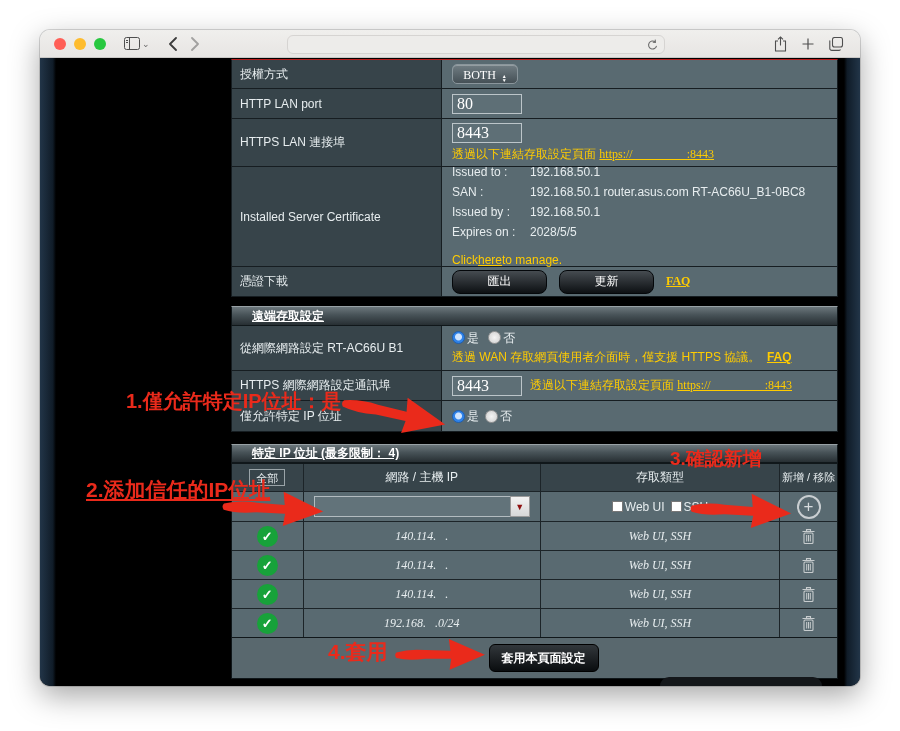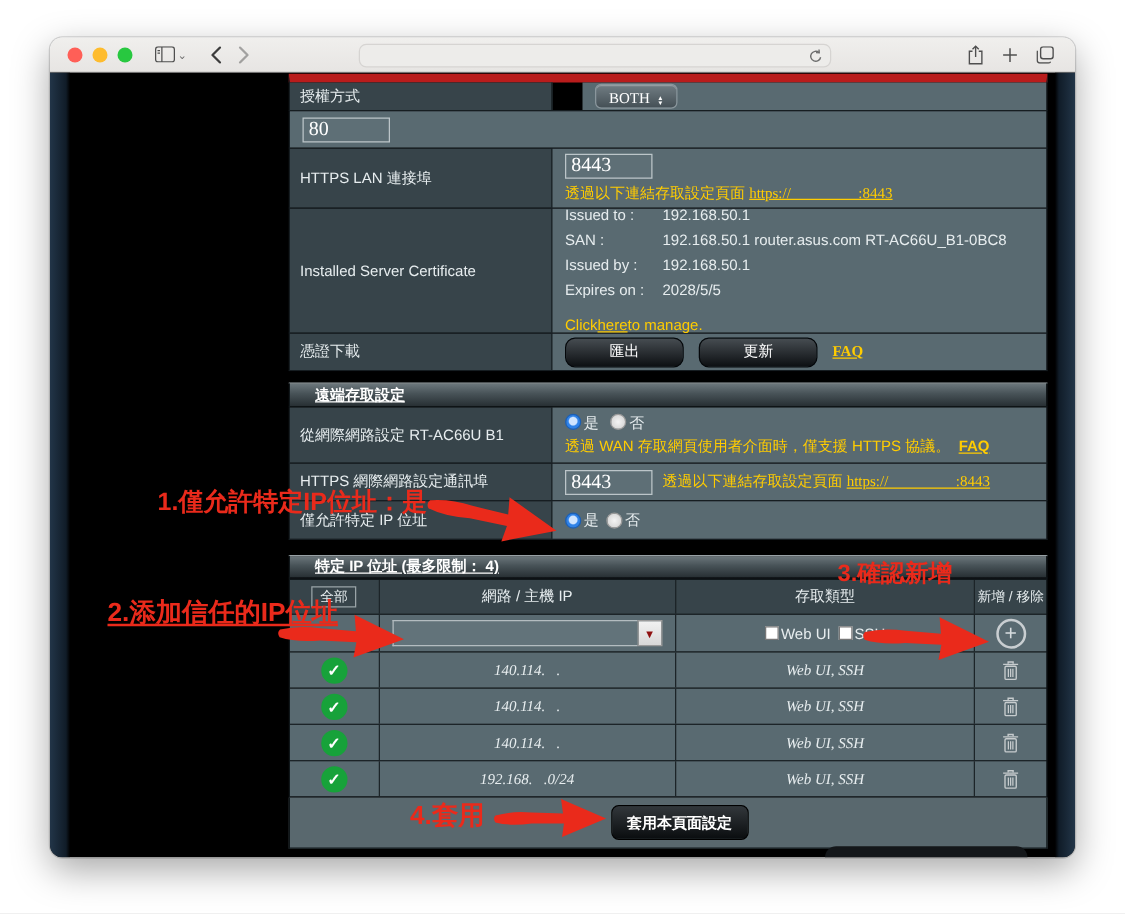--- a/index.html
+++ b/index.html
@@ -22,21 +22,21 @@
             border:1px solid #d6d4d2; border-radius:6px; display:flex; align-items:center; }
   .urlbar .reload { margin-left:auto; margin-right:6px; }
   .right-icons { position:absolute; right:16px; top:0; height:28px; display:flex; align-items:center; gap:15px; }
   
   .content { position:relative; height:628px; background:#000; overflow:hidden; }
   .edge { position:absolute; top:0; bottom:0; width:16px; }
   .edge.left { left:0; background:linear-gradient(to right,#223548,#101c28 80%,#000); }
   .edge.right { right:0; background:linear-gradient(to left,#223548,#101c28 80%,#000); }
   .panel { position:absolute; left:191px; top:1px; width:607px; font-size:12px; color:#e7edef; }
   .row { display:flex; border:1px solid #161d21; border-top:none; }
-  .row:first-child { border-top:7px solid #b91c1c;gap:24px; }
+  .row:first-child { border-top:1px solid #b91c1c; }
   .cell-l { width:210px; background:#37444a; padding:4px 8px; display:flex; align-items:center; border-right:1px solid #161d21; }
   .cell-r { flex:1; background:#596a71; padding:4px 10px; display:flex; align-items:center; }
   .cell-r.col { flex-direction:column; align-items:flex-start; justify-content:center; gap:3px; }
   .gap { height:9px; background:#000; }
   .gap2 { height:12px; background:#000; }
   .secbar { height:20px; background:linear-gradient(#6b767b,#475257 45%,#272f33);
             border:1px solid #10171a; border-top:1px solid #98a1a5; display:flex; align-items:center;
             padding-left:20px; font-weight:bold; color:#fff;text-decoration:underline; }
   .yellow { color:#ffcc00; }
   a.ylink { color:#ffcc00; text-decoration:underline; font-family:"Liberation Serif",serif; }
@@ -163,20 +163,21 @@
           <span class="select">
             <span>BOTH</span>
             <span class="stepper">
                 <span>▲</span>
                 <span>▼</span>
               </span>
           </span>
         </div>
       </div>
       <div class="row" style="height:30px">
+        <div class="cell-l">HTTP LAN port</div>
         <div class="cell-r">
             <input class="txt" value="80" style="">
           </div>
       </div>
       <div class="row" style="height:48px">
         <div class="cell-l">HTTPS LAN 連接埠</div>
         <div class="cell-r col">
           <input class="txt" value="8443" style="">
           <div><span class="yellow">透過以下連結存取設定頁面 </span><a class="ylink">https://&nbsp;&nbsp;&nbsp;&nbsp;&nbsp;&nbsp;&nbsp;&nbsp;&nbsp;&nbsp;&nbsp;&nbsp;&nbsp;&nbsp;&nbsp;&nbsp;&nbsp;&nbsp;:8443</a></div>
         </div>

